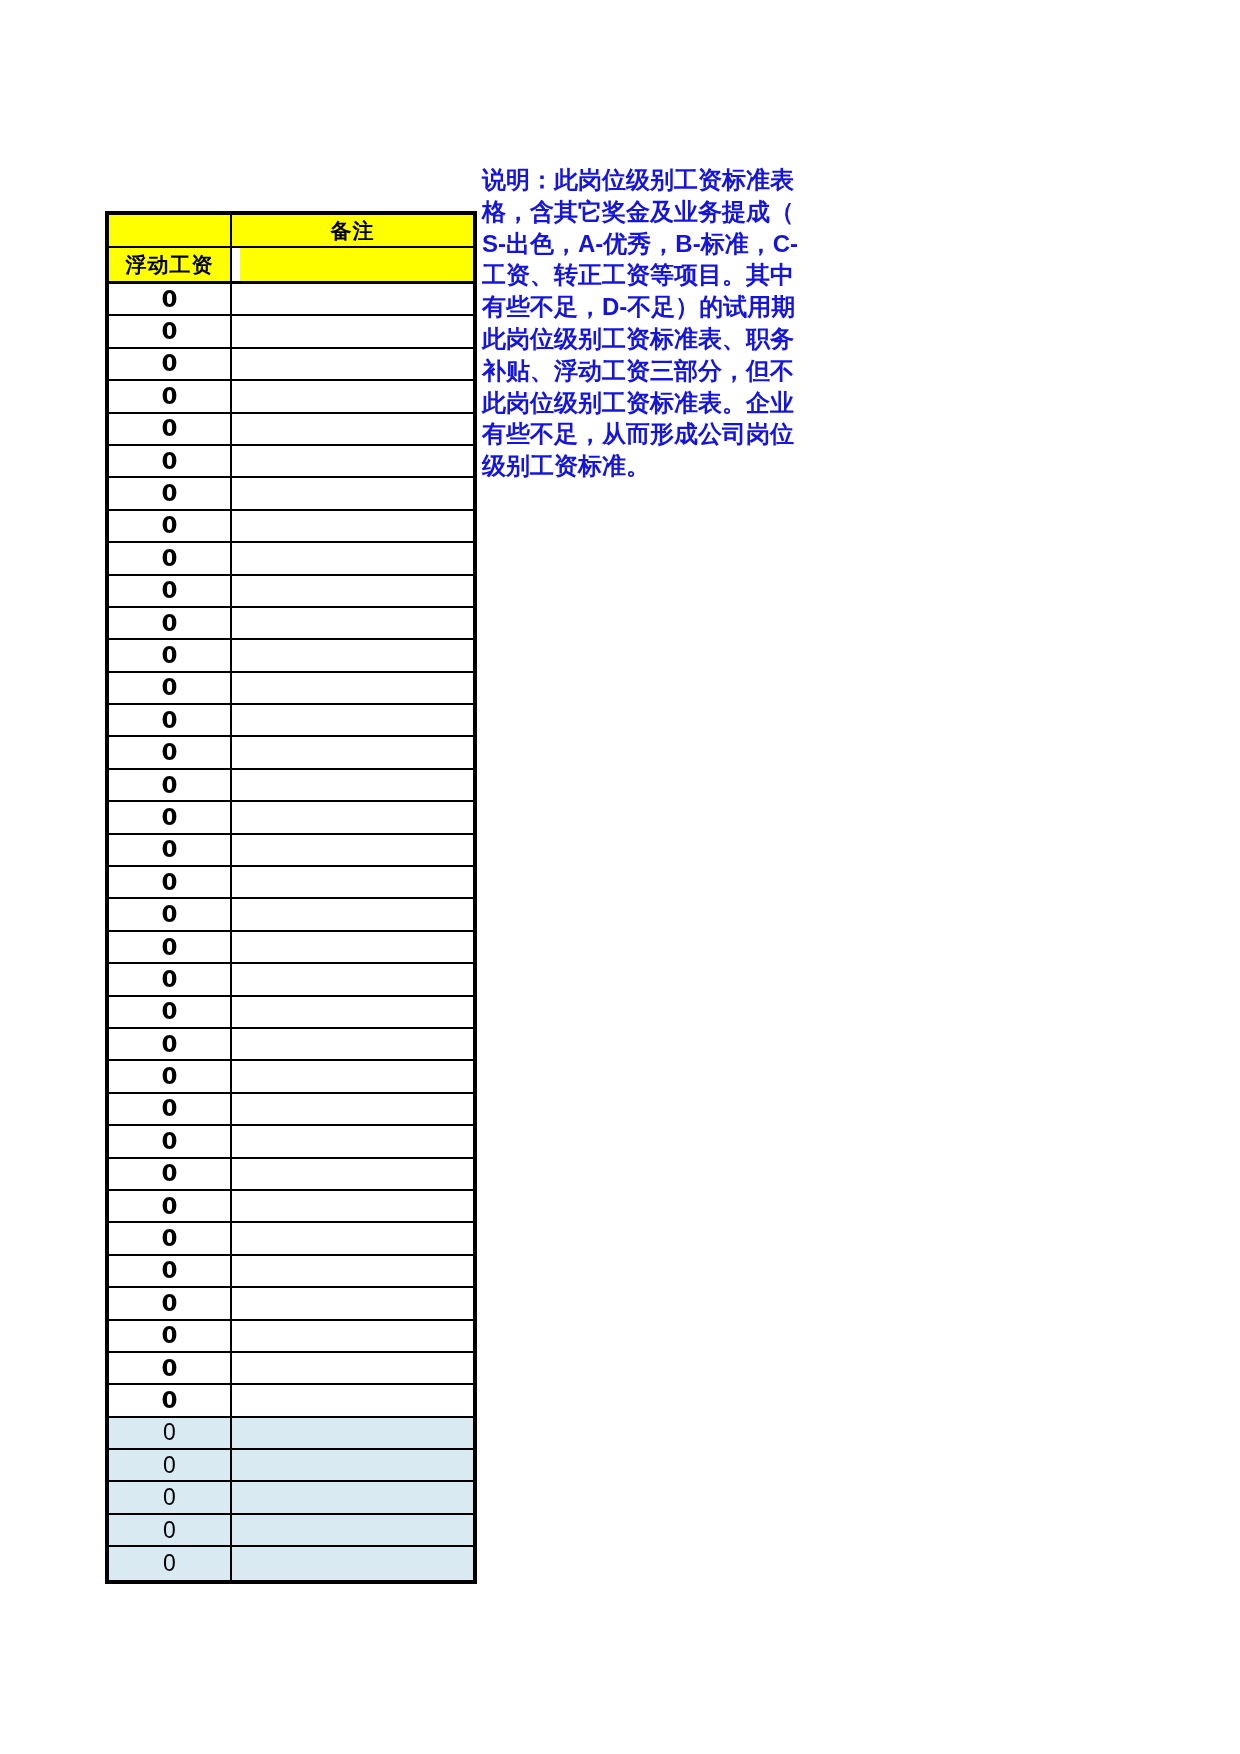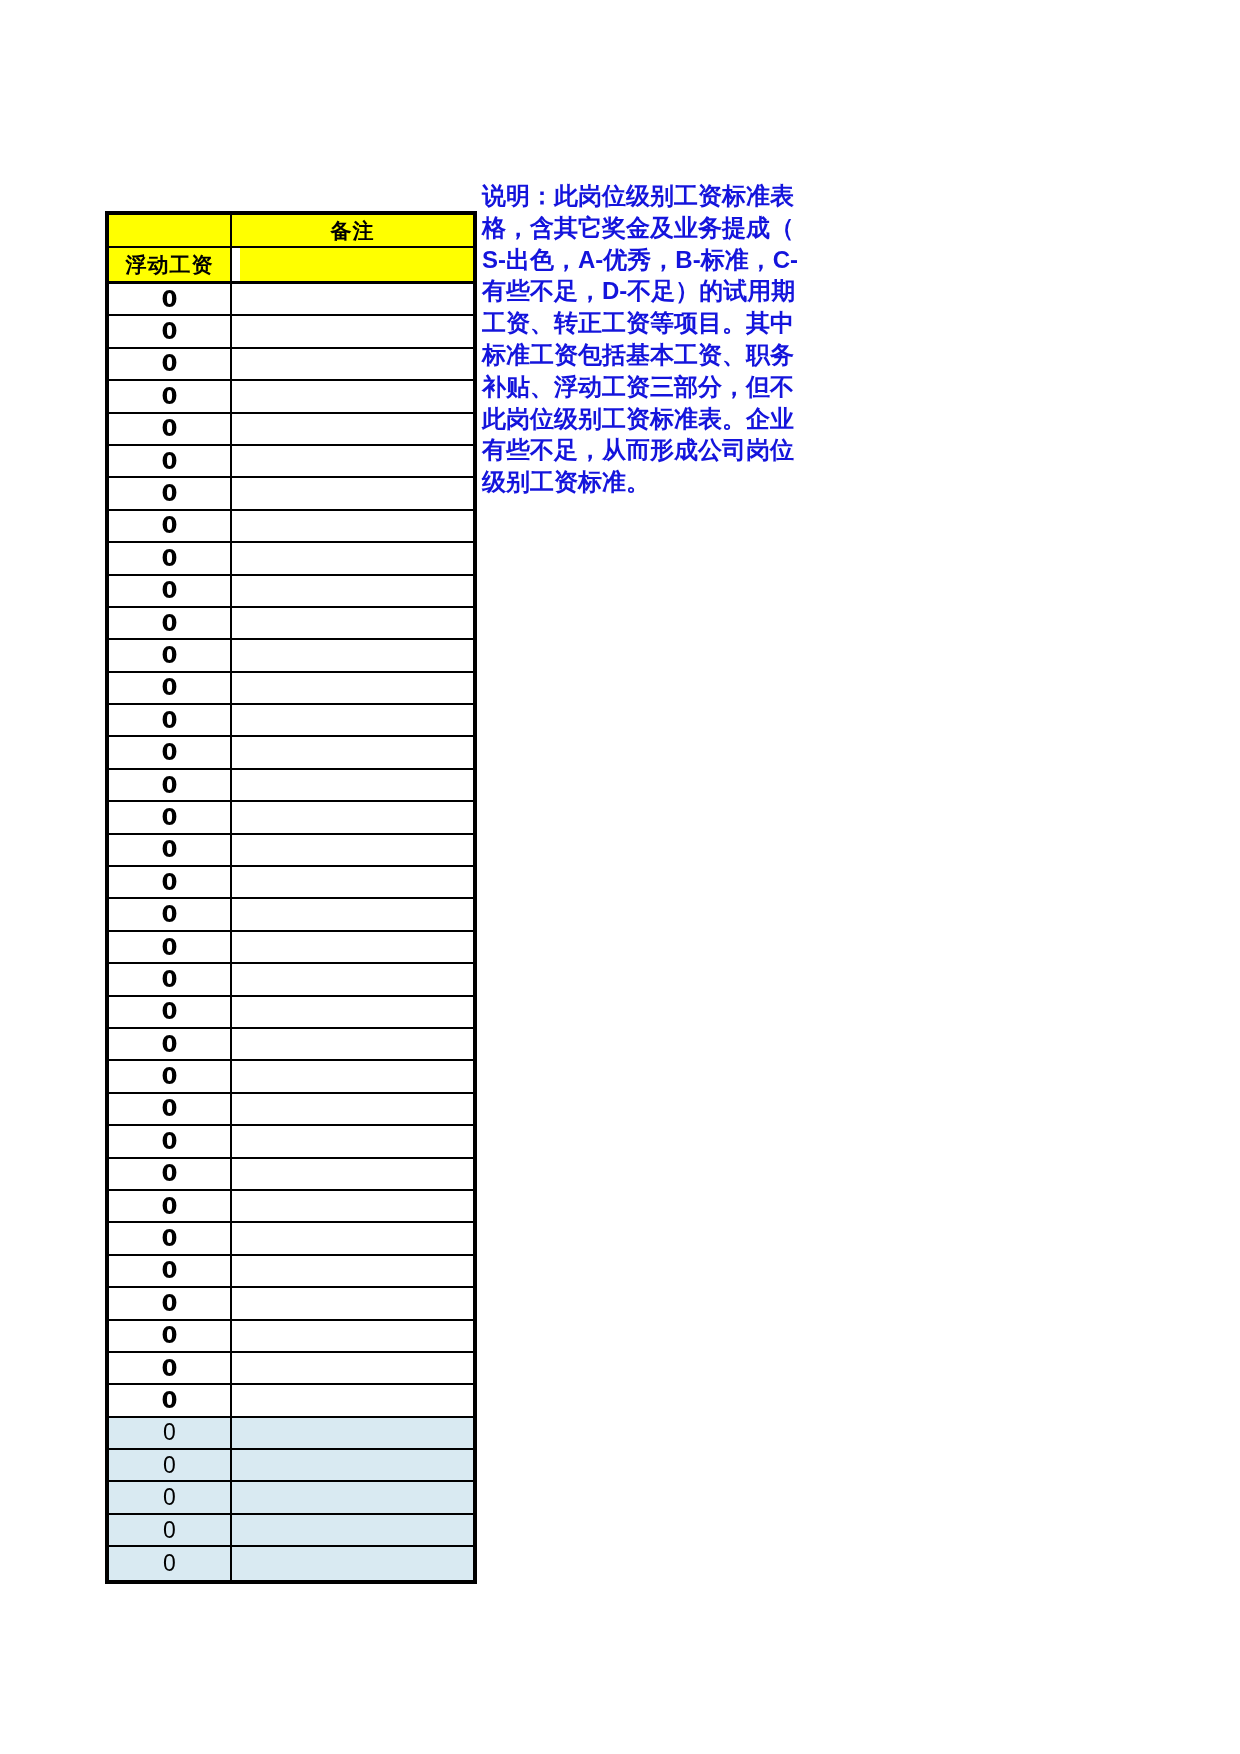--- a/index.html
+++ b/index.html
@@ -36,21 +36,21 @@
     font-size:23px;color:#000;line-height:1;
     font-family:"DejaVu Sans","Liberation Sans",sans-serif;
   }
   .data-row.white{background:var(--white-fill,#ffffff);}
   .data-row.white .value{font-weight:bold;}
   .data-row.blue{background:var(--blue-fill,#d9eaf2);}
   .data-row.blue .value{font-weight:normal;font-family:"Liberation Sans",sans-serif;}
 
   
   .note{
-    position:absolute;left:482px;top:180px;width:292px;
+    position:absolute;left:482px;top:164px;width:292px;
     color:var(--note-color,#1414dc);
     font-size:24px;line-height:31.8px;
     font-weight:600;
     white-space:nowrap;
   }
   .note-label{font-weight:bold;}
 </style>
 </head>
 <body>
 
@@ -350,22 +350,22 @@
     </div>
     <div class="cell right"></div>
   </div>
 </div>
   </div>
 
   <div class="note">
     <div class="note-line"><span class="note-label">说明：</span><span>此岗位级别工资标准表</span></div>
     <div class="note-line">格，含其它奖金及业务提成（</div>
     <div class="note-line">S-出色，A-优秀，B-标准，C-</div>
+    <div class="note-line">工资、转正工资等项目。其中</div>
     <div class="note-line">有些不足，D-不足）的试用期</div>
-    <div class="note-line">工资、转正工资等项目。其中</div>
-    <div class="note-line">标准工资包括基本工资、职务</div>
+    <div class="note-line">此岗位级别工资标准表、职务</div>
     <div class="note-line">补贴、浮动工资三部分，但不</div>
     <div class="note-line">此岗位级别工资标准表。企业</div>
     <div class="note-line">有些不足，从而形成公司岗位</div>
     <div class="note-line">级别工资标准。</div>
   </div>
 
 </div>
 
 </body></html>

